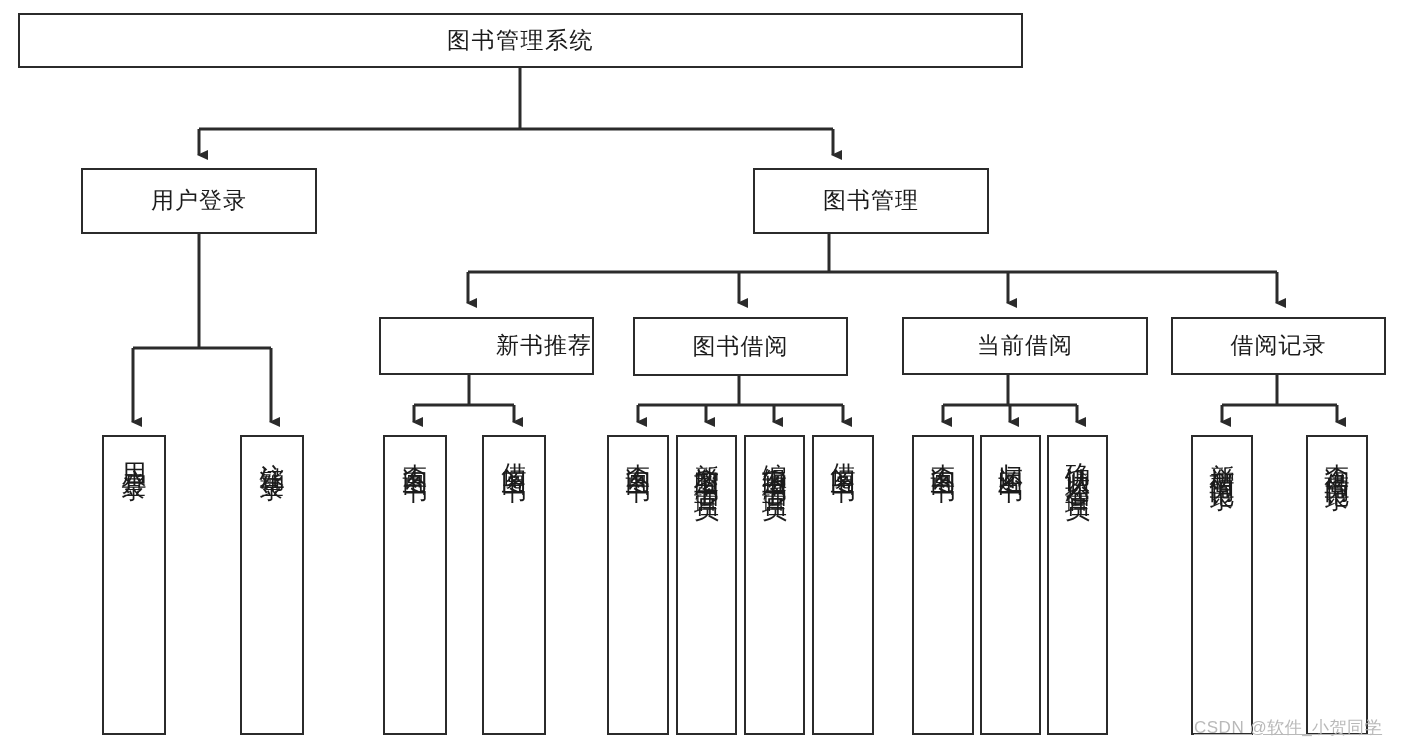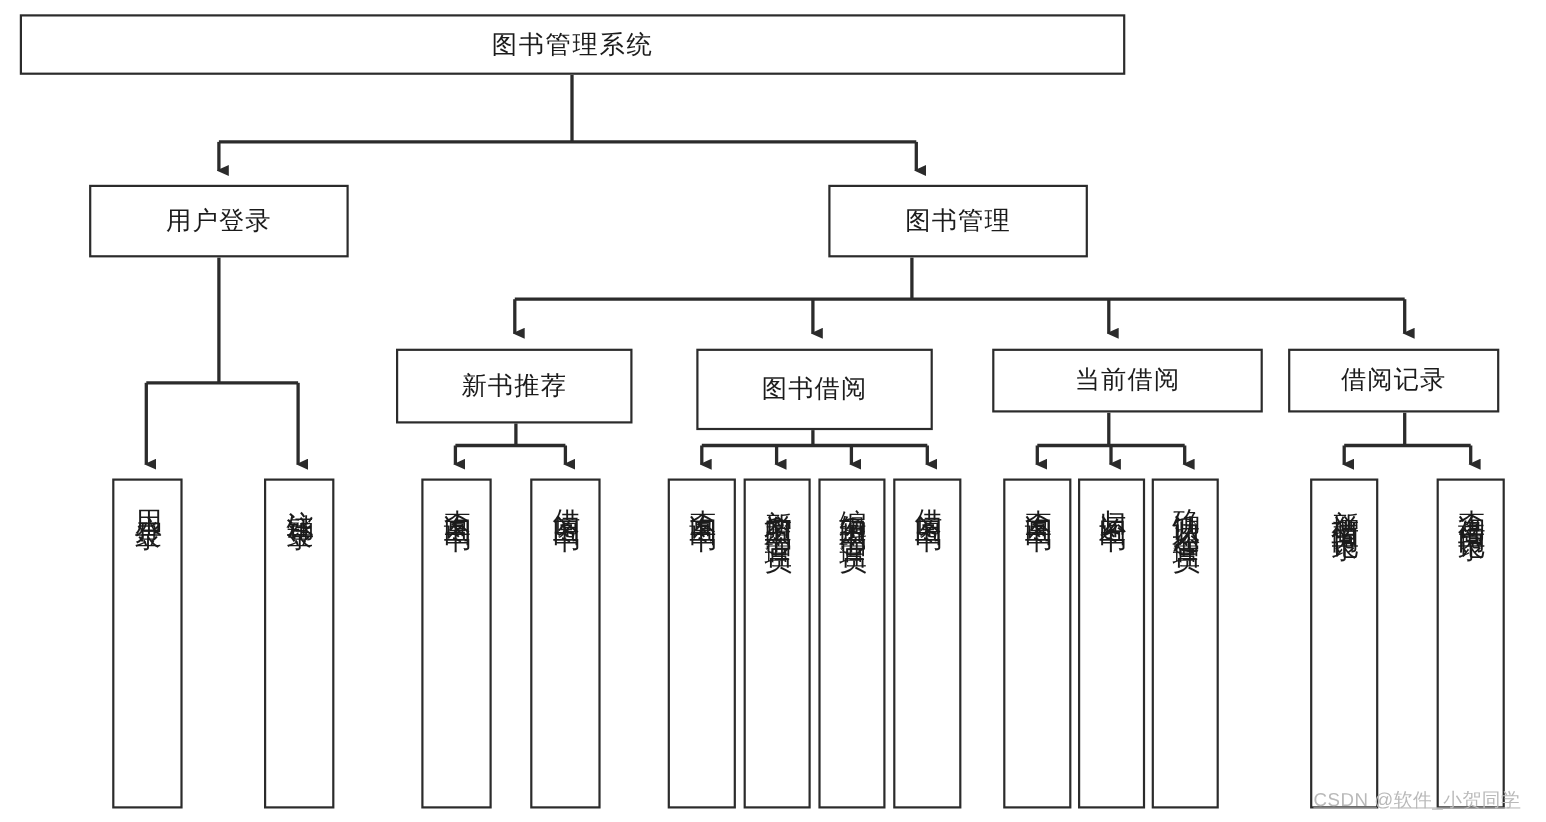--- a/index.html
+++ b/index.html
@@ -123,30 +123,30 @@
     <span class="lbl">图书管理系统</span>
   </div>
 
   <div class="node h-node" style="left:81px;top:168px;width:236px;height:66px;">
     <span class="lbl">用户登录</span>
   </div>
   <div class="node h-node" style="left:712px;top:168px;width:236px;height:66px;margin-left:41px;">
     <span class="lbl">图书管理</span>
   </div>
 
-  <div class="node h-node" style="left:360px;top:317px;width:215px;height:68px;">
+  <div class="node h-node" style="left:379px;top:317px;width:215px;height:58px;justify-content:flex-end;">
     <span class="lbl">新书推荐</span>
   </div>
-  <div class="node h-node" style="left:633px;top:317px;width:215px;height:74px;">
+  <div class="node h-node" style="left:633px;top:317px;width:215px;height:59px;">
     <span class="lbl">图书借阅</span>
   </div>
   <div class="node h-node" style="left:902px;top:317px;width:246px;height:58px;">
     <span class="lbl">当前借阅</span>
   </div>
-  <div class="node h-node" style="left:1171px;top:317px;width:192px;height:58px;">
+  <div class="node h-node" style="left:1171px;top:317px;width:215px;height:58px;">
     <span class="lbl">借阅记录</span>
   </div>
 
   <div class="node v-node" style="left:102px;top:435px;width:64px;height:300px;">
     <span class="lbl">用户登录</span>
   </div>
   <div class="node v-node" style="left:240px;top:435px;width:64px;height:300px;">
     <span class="lbl">注销登录</span>
   </div>
 

